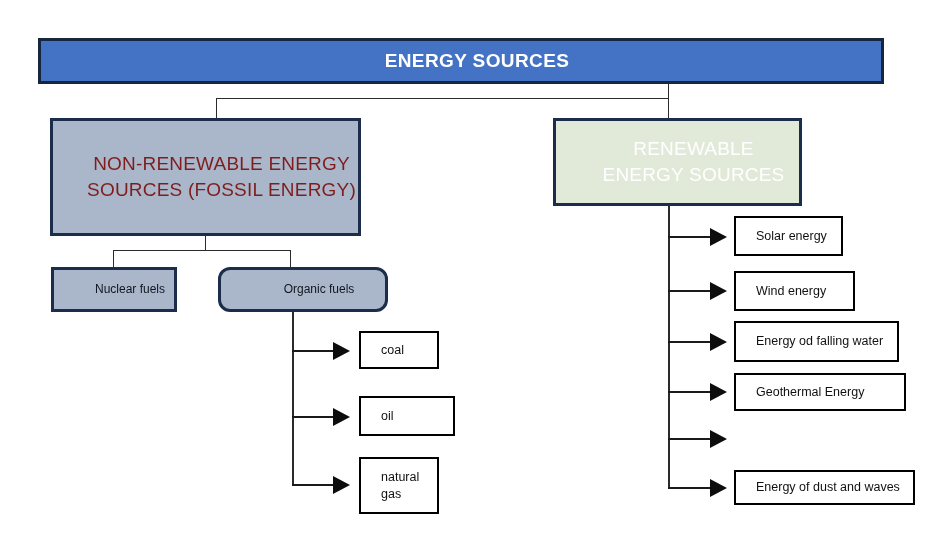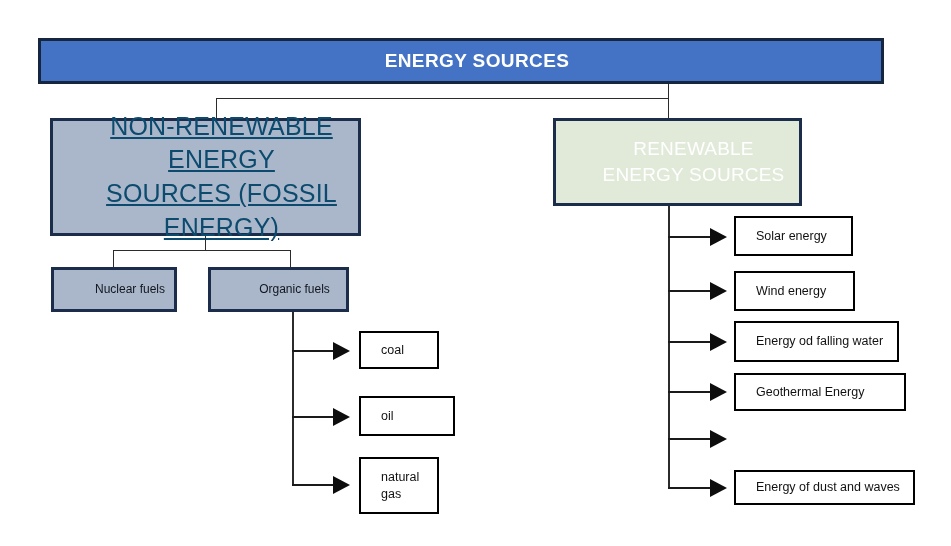--- a/index.html
+++ b/index.html
@@ -37,24 +37,23 @@
     color: #ffffff;
     font-weight: bold;
     font-size: 19px;
     letter-spacing: 0.4px;
   }
 
   
   .cat-box-grey {
     background: #aab7ca;
     border: 3px solid #1b2d4a;
-    color: #0c4a6e;
-    font-size: 25px;
+    color: #7f1d1d;
+    font-size: 19px;
     letter-spacing: 0.2px;
-    text-decoration: underline;
   }
 
   
   .cat-box-green {
     background: #e1ead9;
     border: 3px solid #1b2d4a;
     color: #ffffff;
     font-size: 19px;
     letter-spacing: 0.2px;
   }
@@ -136,21 +135,21 @@
 
   <div class="line-v" style="left:205px; top:236px; height:14px;"></div>
   <div class="line-h" style="left:113px; top:250px; width:178px;"></div>
   <div class="line-v" style="left:113px; top:250px; height:17px;"></div>
   <div class="line-v" style="left:290px; top:250px; height:17px;"></div>
 
   <div class="box fuel-box" style="left:51px; top:267px; width:126px; height:45px;">
     <span>Nuclear fuels</span>
   </div>
 
-  <div class="box fuel-box" style="left:208px; top:267px; width:141px; height:45px;">
+  <div class="box fuel-box" style="left:218px; top:267px; width:170px; height:45px;border-radius:12px;">
     <span>Organic fuels</span>
   </div>
 
   <div class="line-v" style="left:292px; top:312px; height:172px; width:1.5px;"></div>
 
   <div class="arrow-line" style="left:292px; top:350px; width:44px;"></div>
   <div class="arrow-head" style="left:333px; top:342px;"></div>
 
   <div class="arrow-line" style="left:292px; top:416px; width:44px;"></div>
   <div class="arrow-head" style="left:333px; top:408px;"></div>
@@ -170,21 +169,21 @@
     <div>
       <div>natural</div>
       <div>gas</div>
     </div>
   </div>
 
   <div class="line-v" style="left:668px; top:206px; height:283px; width:1.5px;"></div>
 
   <div class="arrow-line" style="left:668px; top:236px; width:45px;"></div>
   <div class="arrow-head" style="left:710px; top:228px;"></div>
-  <div class="box leaf-box" style="left:734px; top:216px; width:119px; height:40px;">
+  <div class="box leaf-box" style="left:734px; top:216px; width:109px; height:40px;">
     <span>Solar energy</span>
   </div>
 
   <div class="arrow-line" style="left:668px; top:290px; width:45px;"></div>
   <div class="arrow-head" style="left:710px; top:282px;"></div>
   <div class="box leaf-box" style="left:734px; top:271px; width:121px; height:40px;">
     <span>Wind energy</span>
   </div>
 
   <div class="arrow-line" style="left:668px; top:341px; width:45px;"></div>

